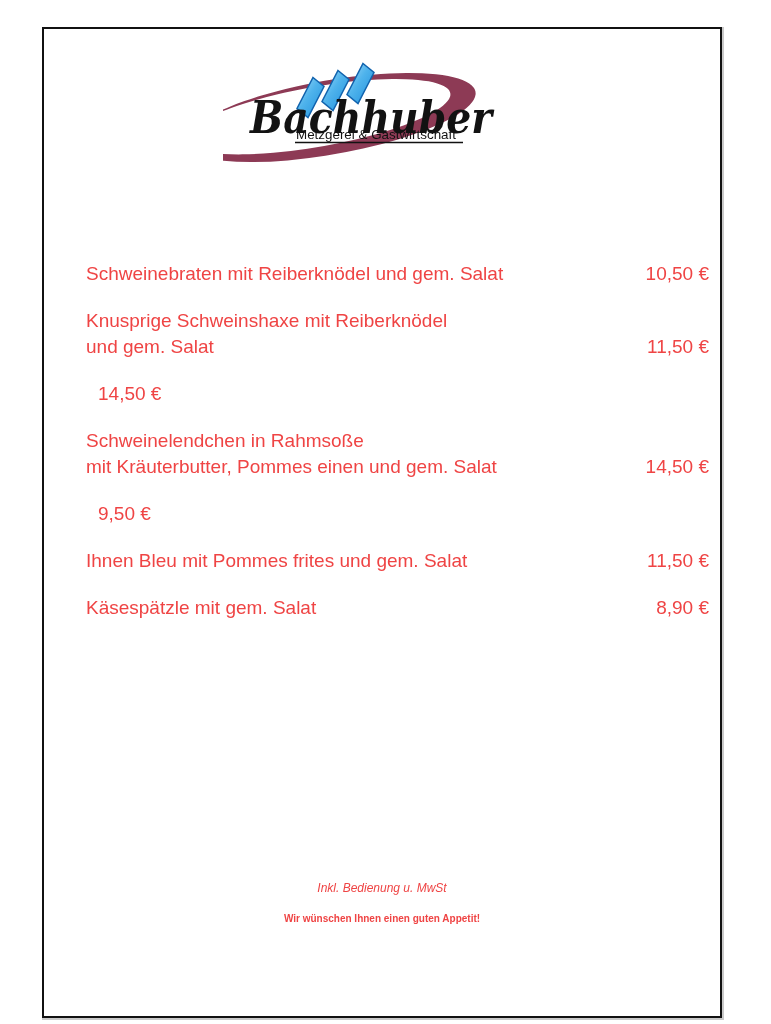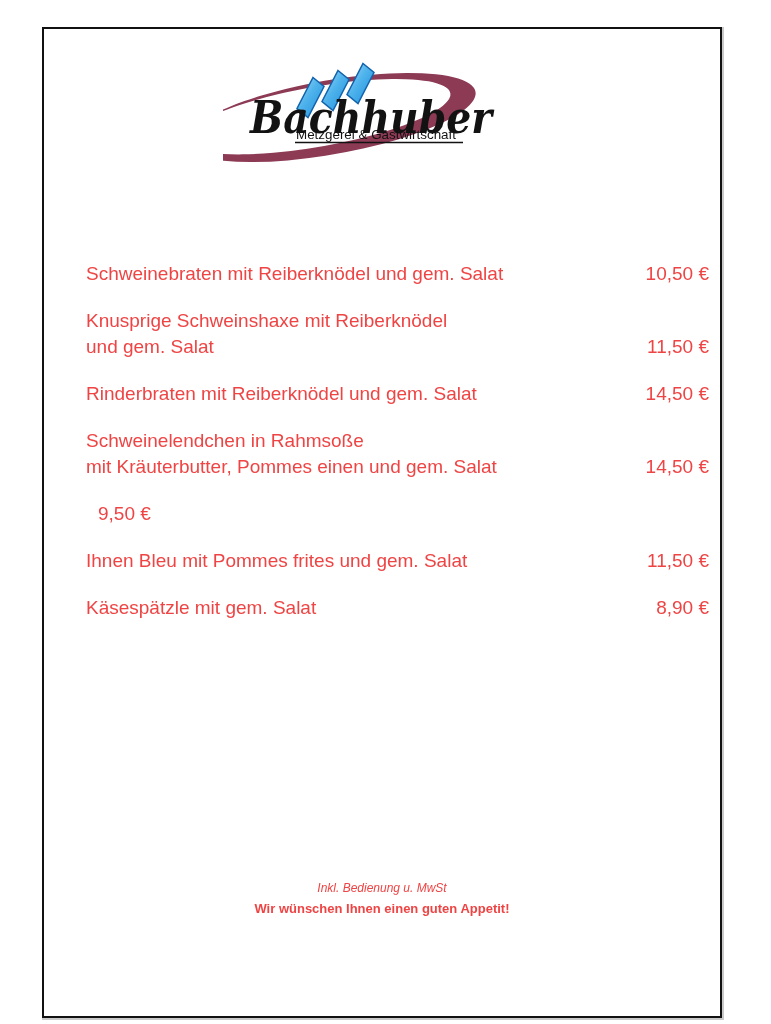--- a/index.html
+++ b/index.html
@@ -51,21 +51,21 @@
   .item-name{white-space:pre-line;}
   .item-price{white-space:nowrap;padding-left:12px;}
   .footer{
     position:absolute;
     left:0;top:852px;
     width:100%;
     text-align:center;
     line-height:15px;
   }
   .footer-note{font-size:12px;font-style:italic;}
-  .footer-message{font-size:13px;font-weight:bold;margin-top:5px;}
+  .footer-message{font-size:10px;font-weight:bold;margin-top:15px;}
 </style>
 </head>
 <body>
 
 <div class="page">
   <div class="frame">
 
     <svg class="logo" viewBox="0 0 310 105" xmlns="http://www.w3.org/2000/svg">
       <defs>
         <linearGradient id="dg" x1="0" y1="0" x2="1" y2="1">
@@ -98,21 +98,20 @@
       <div class="item">
         <span class="item-name">Schweinebraten mit Reiberknödel und gem. Salat</span>
         <span class="item-price">10,50 €</span>
       </div>
       <div class="item">
         <span class="item-name">Knusprige Schweinshaxe mit Reiberknödel
 und gem. Salat</span>
         <span class="item-price">11,50 €</span>
       </div>
       <div class="item">
-        <span class="item-name">Rinderbraten mit Reiberknödel und gem. Salat</span>
         <span class="item-price">14,50 €</span>
       </div>
       <div class="item">
         <span class="item-name">Schweinelendchen in Rahmsoße
 mit Kräuterbutter, Pommes einen und gem. Salat</span>
         <span class="item-price">14,50 €</span>
       </div>
       <div class="item">
         <span class="item-price">9,50 €</span>
       </div>

